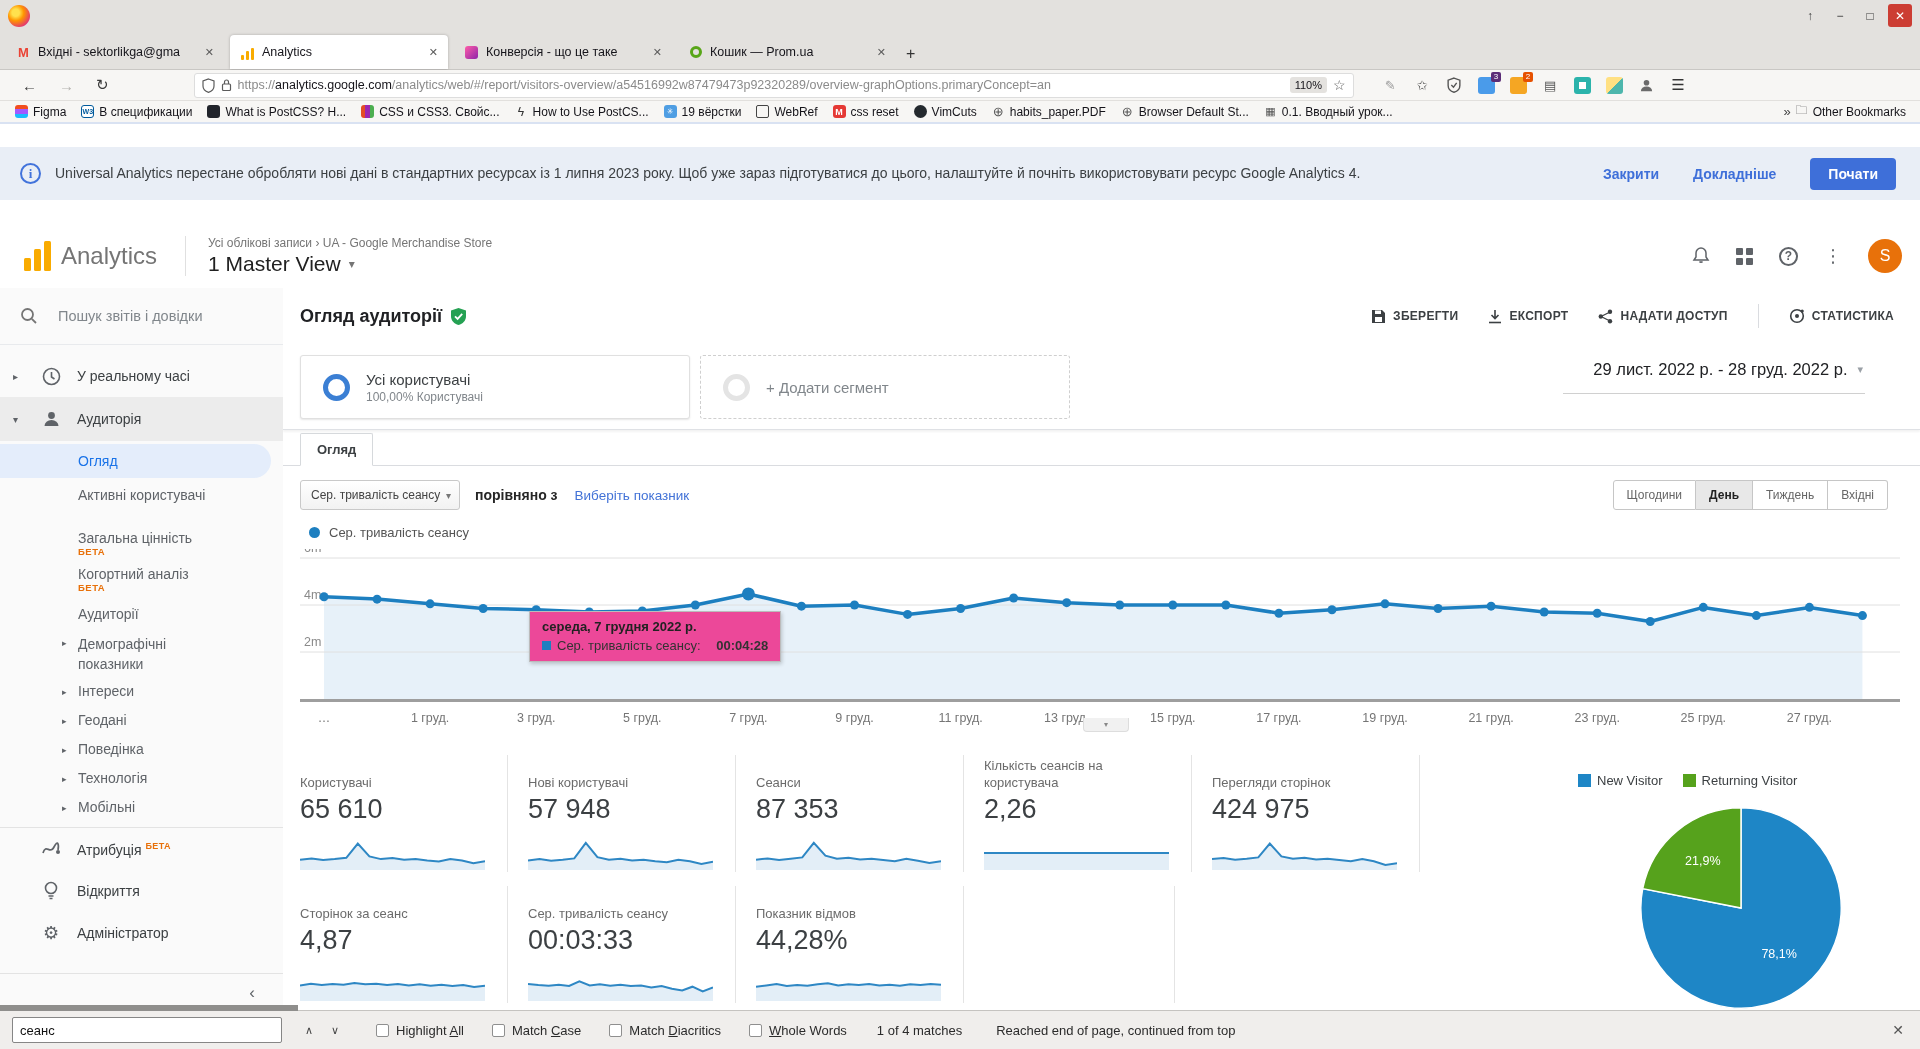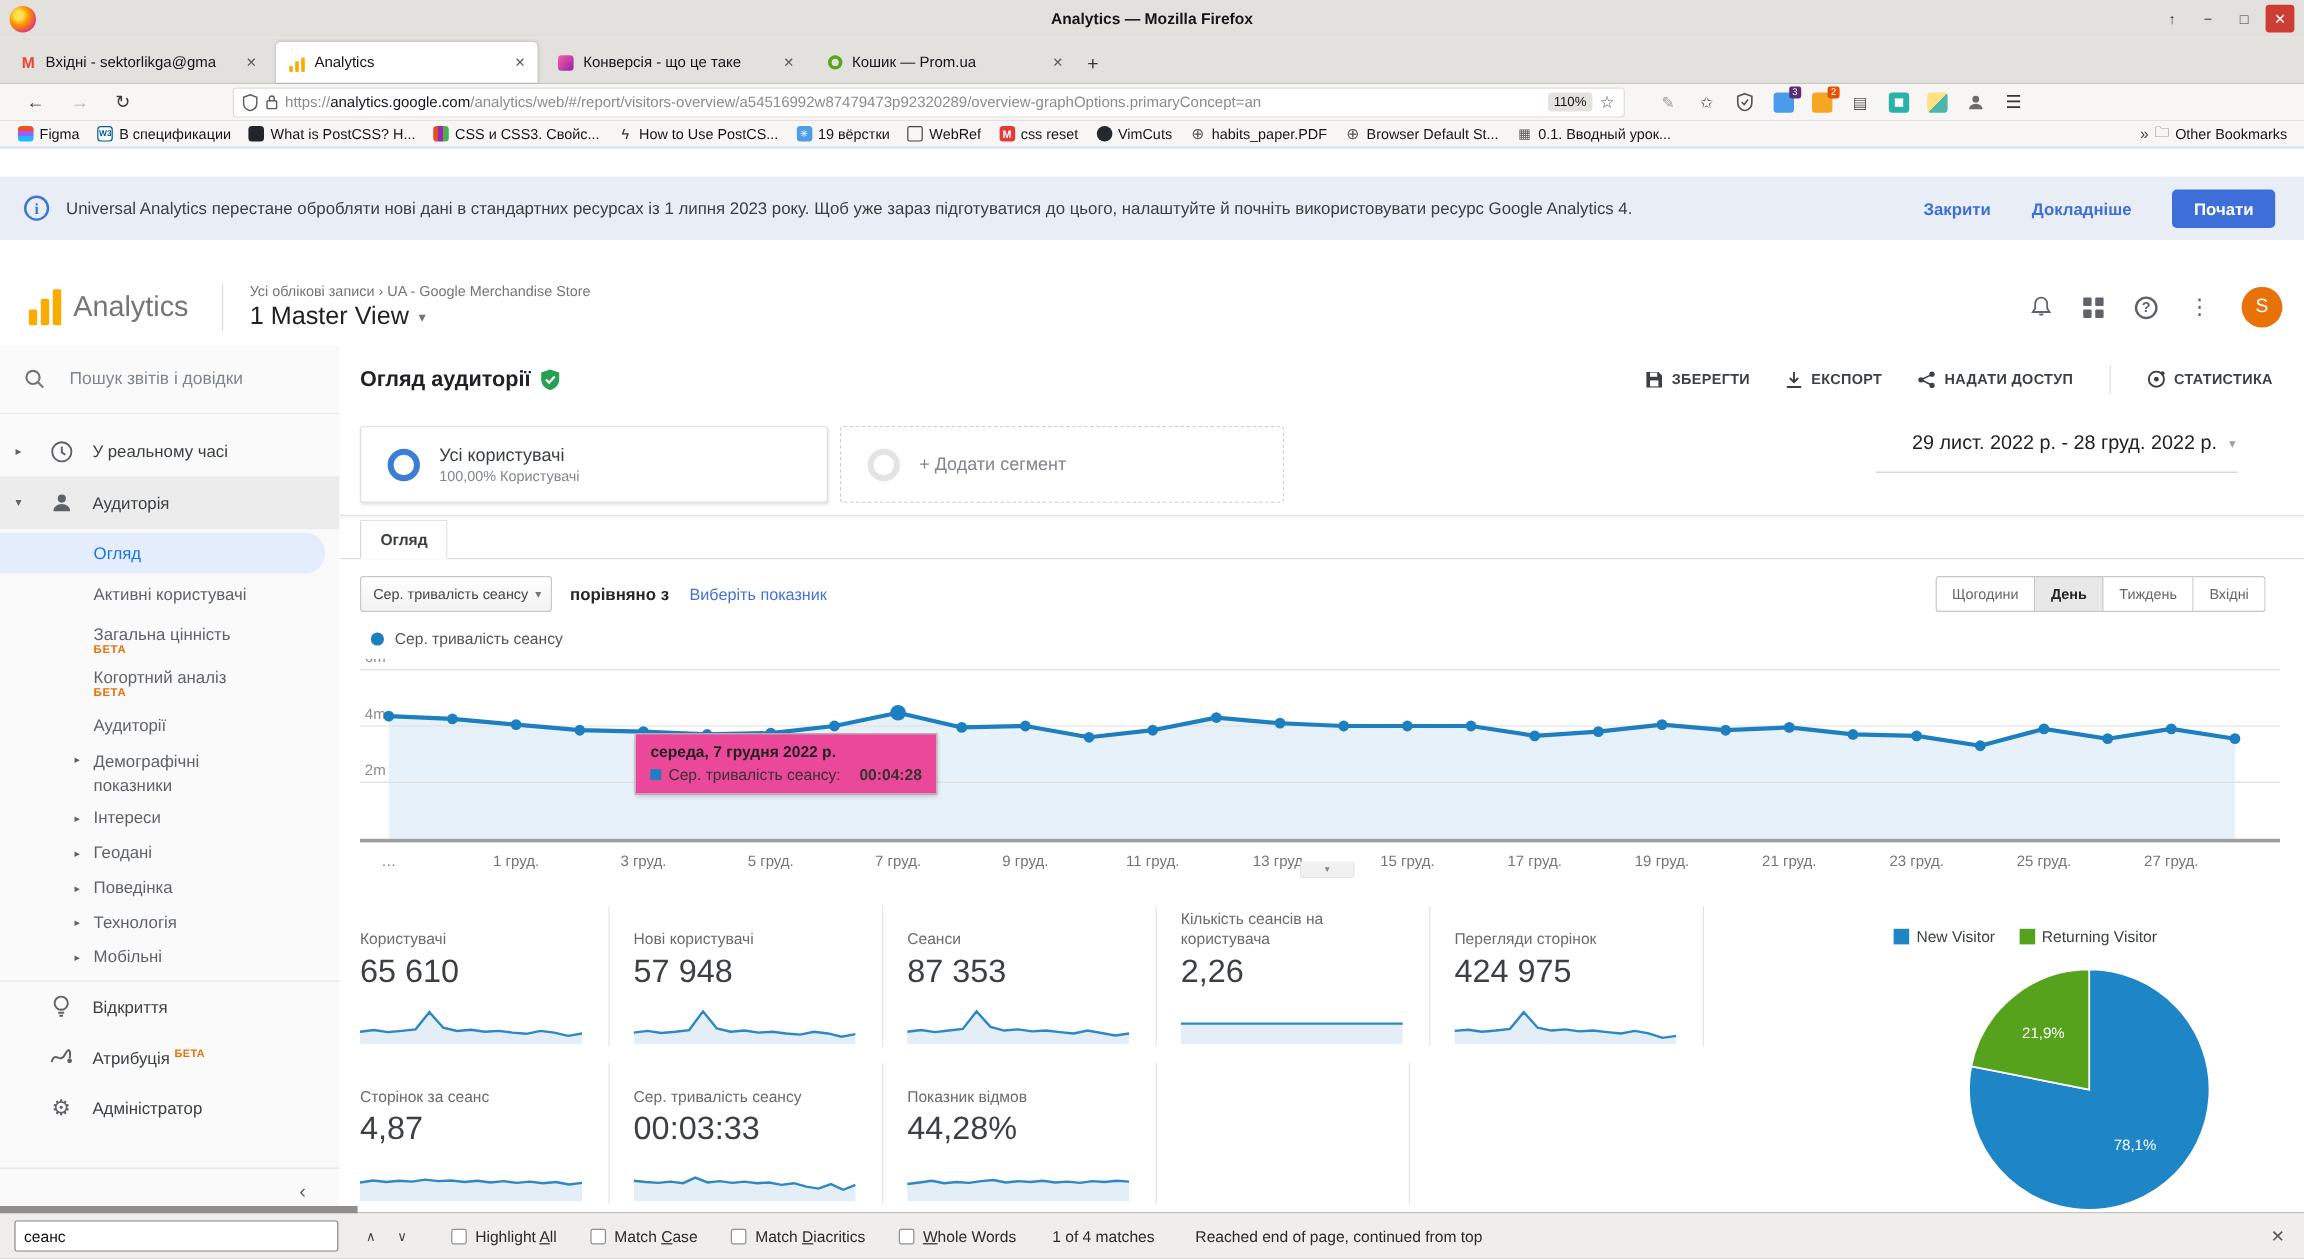--- a/index.html
+++ b/index.html
@@ -183,21 +183,20 @@
 
   svg text { font-family:"Liberation Sans", sans-serif; }
 </style>
 </head>
 <body>
 
 <div class="screen">
 
   <div class="titlebar">
     <div class="ff-logo"></div>
-    <div class="win-title">Analytics — Mozilla Firefox</div>
     <div class="winbtns">
       <div class="winbtn">↑</div>
       <div class="winbtn">−</div>
       <div class="winbtn">□</div>
       <div class="winbtn close">✕</div>
     </div>
   </div>
 
   <div class="tabbar">
     <div class="tab">
@@ -409,21 +408,21 @@
                 <path d="M2.5 16 a7 6 0 0 1 14 0 Z" fill="#5f6368"></path>
               </svg>
             </span>
           <span class="lbl">Аудиторія</span>
         </div>
         <div class="sub">
           <div class="pill">
               <span>Огляд</span>
             </div>
           <div class="sub-item two" style="width:140px">Активні користувачі</div>
-          <div class="sub-item" style="margin-top:10px"><span>Загальна цінність</span><span class="beta">БЕТА</span></div>
+          <div class="sub-item" style="margin-top:20px"><span>Загальна цінність</span><span class="beta">БЕТА</span></div>
           <div class="sub-item" style="margin-top:9px"><span>Когортний аналіз</span><span class="beta">БЕТА</span></div>
           <div class="sub-item" style="margin-top:13px">Аудиторії</div>
           <div class="exp" style="margin-top:12px">
               <span class="arr">▸</span>
               <span class="two" style="width:130px;padding:0;line-height:20px">Демографічні показники</span>
             </div>
           <div class="exp">
               <span class="arr">▸</span>
               <span>Інтереси</span>
             </div>
@@ -439,39 +438,39 @@
               <span class="arr">▸</span>
               <span>Технологія</span>
             </div>
           <div class="exp" style="margin-top:13px">
               <span class="arr">▸</span>
               <span>Мобільні</span>
             </div>
         </div>
         <div class="s-div"></div>
         <div class="s-bottom">
+          <div class="s-item">
+            <span class="arr"></span>
+            <span class="sico">
+                <svg width="20" height="14" viewBox="0 0 20 14">
+                  <path d="M2 11 C5 1 9 13 13 5 S18 3 17 8" fill="none" stroke="#5f6368" stroke-width="1.7"></path>
+                  <circle cx="17" cy="10" r="2" fill="#5f6368"></circle>
+                </svg>
+              </span>
+            <span class="lbl"><span>Атрибуція</span> <sup>БЕТА</sup></span>
+          </div>
           <div class="s-item">
             <span class="arr"></span>
             <span class="sico">
                 <svg width="16" height="20" viewBox="0 0 16 20">
                   <circle cx="8" cy="7" r="5.5" fill="none" stroke="#5f6368" stroke-width="1.6"></circle>
                   <path d="M5.5 15 h5 M6.5 17.5 h3" stroke="#5f6368" stroke-width="1.6"></path>
                 </svg>
               </span>
             <span class="lbl">Відкриття</span>
-          </div>
-          <div class="s-item">
-            <span class="arr"></span>
-            <span class="sico">
-                <svg width="20" height="14" viewBox="0 0 20 14">
-                  <path d="M2 11 C5 1 9 13 13 5 S18 3 17 8" fill="none" stroke="#5f6368" stroke-width="1.7"></path>
-                  <circle cx="17" cy="10" r="2" fill="#5f6368"></circle>
-                </svg>
-              </span>
-            <span class="lbl"><span>Атрибуція</span> <sup>БЕТА</sup></span>
           </div>
           <div class="s-item">
             <span class="arr"></span>
             <span class="sico" style="font-size:18px;color:#5f6368">⚙</span>
             <span class="lbl">Адміністратор</span>
           </div>
         </div>
         <div class="s-collapse">
             <span>‹</span>
           </div>

